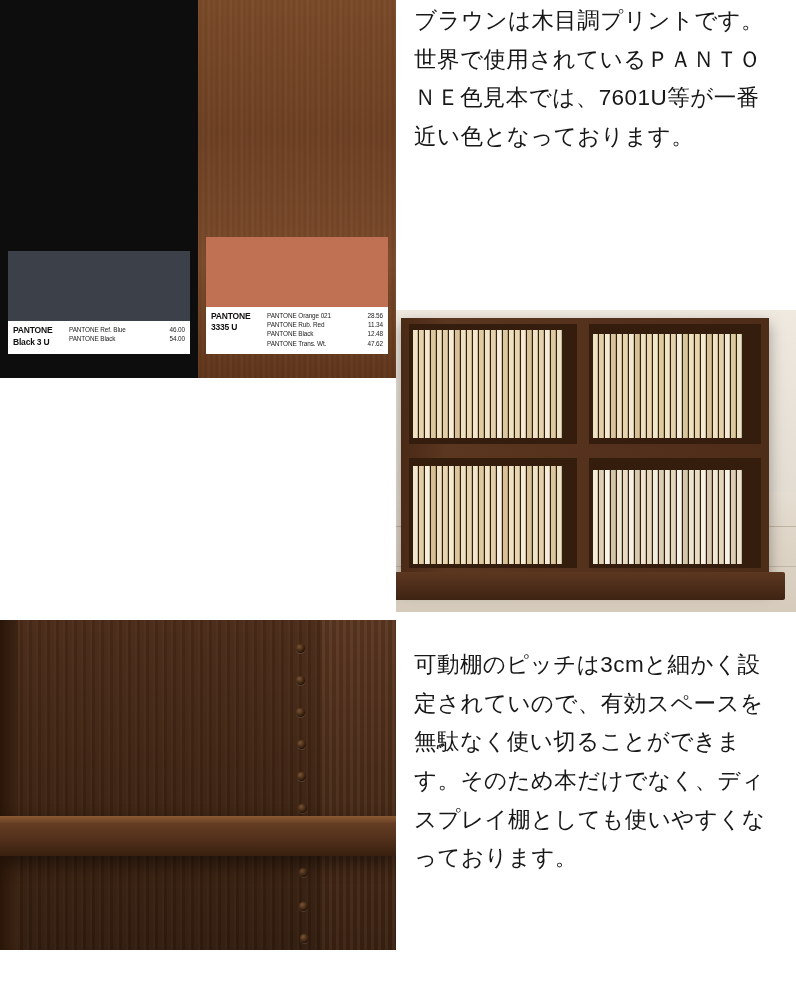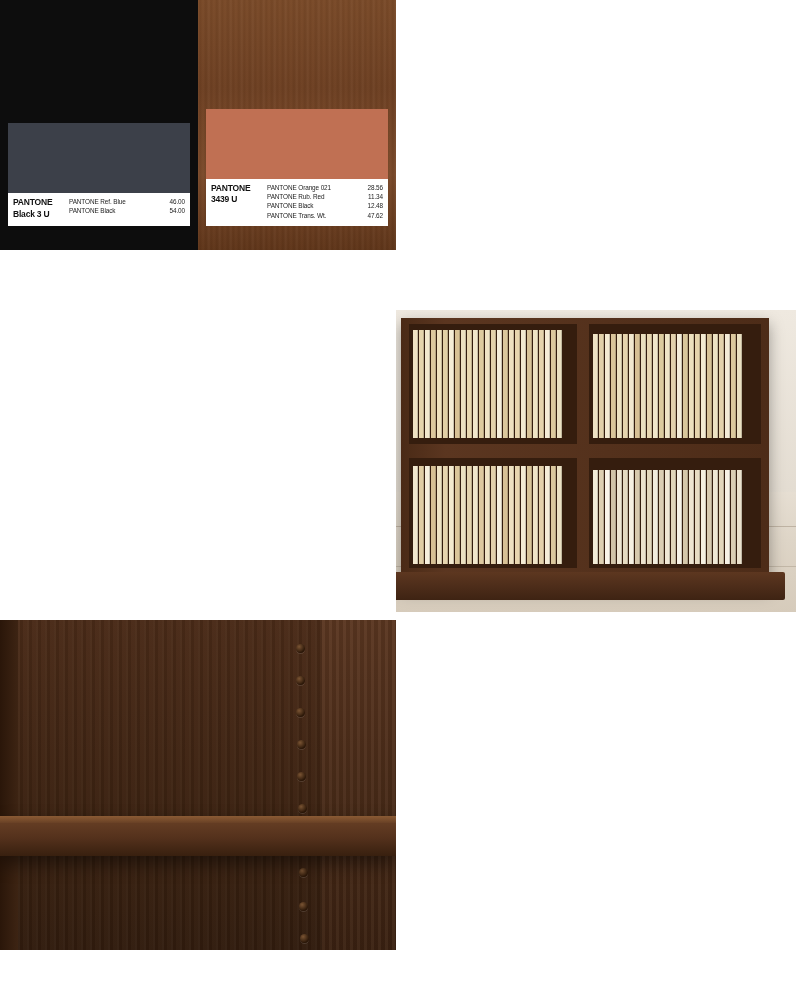--- a/index.html
+++ b/index.html
@@ -42,21 +42,21 @@
   .sec1 { height: 310px; }
 
   .swatch-pair {
     width: 396px;
     height: 310px;
     display: flex;
   }
   .sw {
     position: relative;
     width: 198px;
-    height: 250px;
+    height: 378px;
     overflow: hidden;
   }
   .sw-black {
     background: #0d0d0d;
   }
   .sw-brown {
     background:
       repeating-linear-gradient(90deg,
         rgba(255,255,255,0.035) 0px,
         rgba(0,0,0,0.05) 2px,
@@ -262,21 +262,21 @@
           </div>
         </div>
       </div>
 
       <div class="sw sw-brown">
         <div class="chip">
           <div class="chip-color red"></div>
           <div class="chip-info">
             <div class="chip-name">
               <div>PANTONE</div>
-              <div>3439 U</div>
+              <div>3335 U</div>
             </div>
             <div class="chip-recipe">
               <div class="ln">
                 <span>PANTONE Orange 021</span>
                 <span class="v">28.56</span>
               </div>
               <div class="ln">
                 <span>PANTONE Rub. Red</span>
                 <span class="v">11.34</span>
               </div>
@@ -289,20 +289,21 @@
                 <span class="v">47.62</span>
               </div>
             </div>
           </div>
         </div>
       </div>
 
     </div>
 
     <div class="text-col sec1-text">
+      <p>ブラウンは木目調プリントです。世界で使用されているＰＡＮＴＯＮＥ色見本では、7601U等が一番近い色となっております。</p>
     </div>
   </div>
 
   <div class="row sec2">
 
     <div class="text-col sec2-text">
     </div>
 
     <div class="photo-shelf">
       <div class="ps-wall"></div>
@@ -443,15 +444,18 @@
       <div class="pp-hole" style="left:297px; top:152px;"></div>
       <div class="pp-hole" style="left:298px; top:184px;"></div>
       <div class="pp-hole" style="left:299px; top:248px;"></div>
       <div class="pp-hole" style="left:299px; top:282px;"></div>
       <div class="pp-hole" style="left:300px; top:314px;"></div>
 
       <div class="pp-shelf"></div>
       <div class="pp-shelf-edge"></div>
     </div>
 
+    <div class="text-col sec3-text">
+      <p>可動棚のピッチは3cmと細かく設定されていので、有効スペースを無駄なく使い切ることができます。そのため本だけでなく、ディスプレイ棚としても使いやすくなっております。</p>
+    </div>
   </div>
 
 </div>
 
 </body></html>

